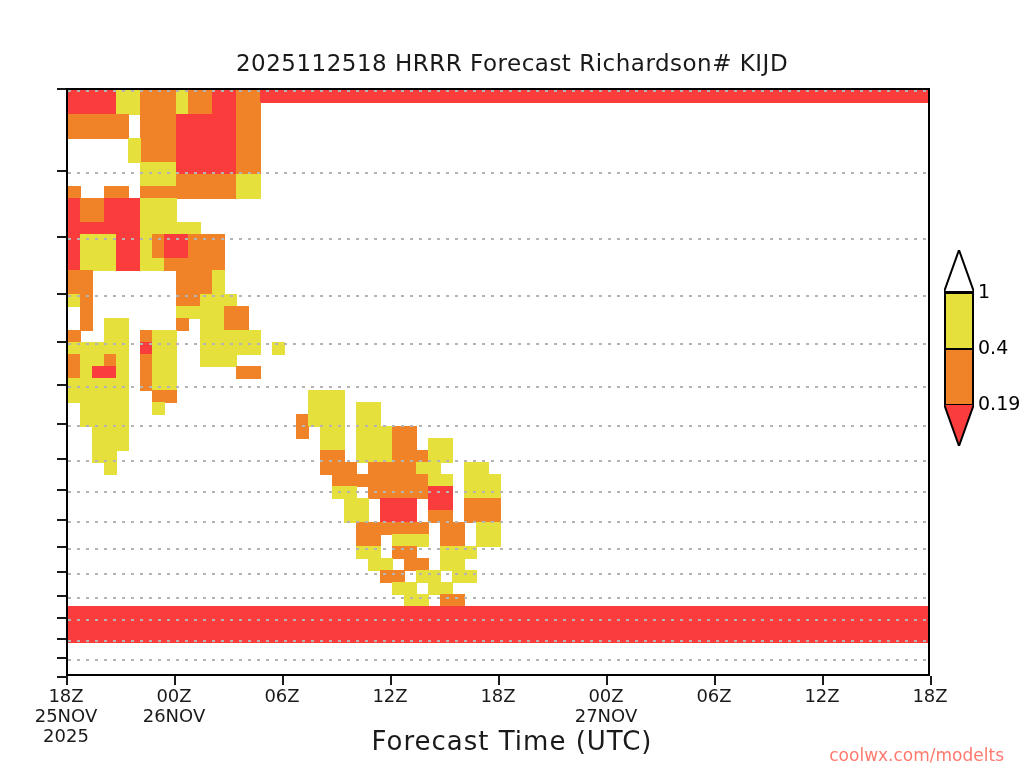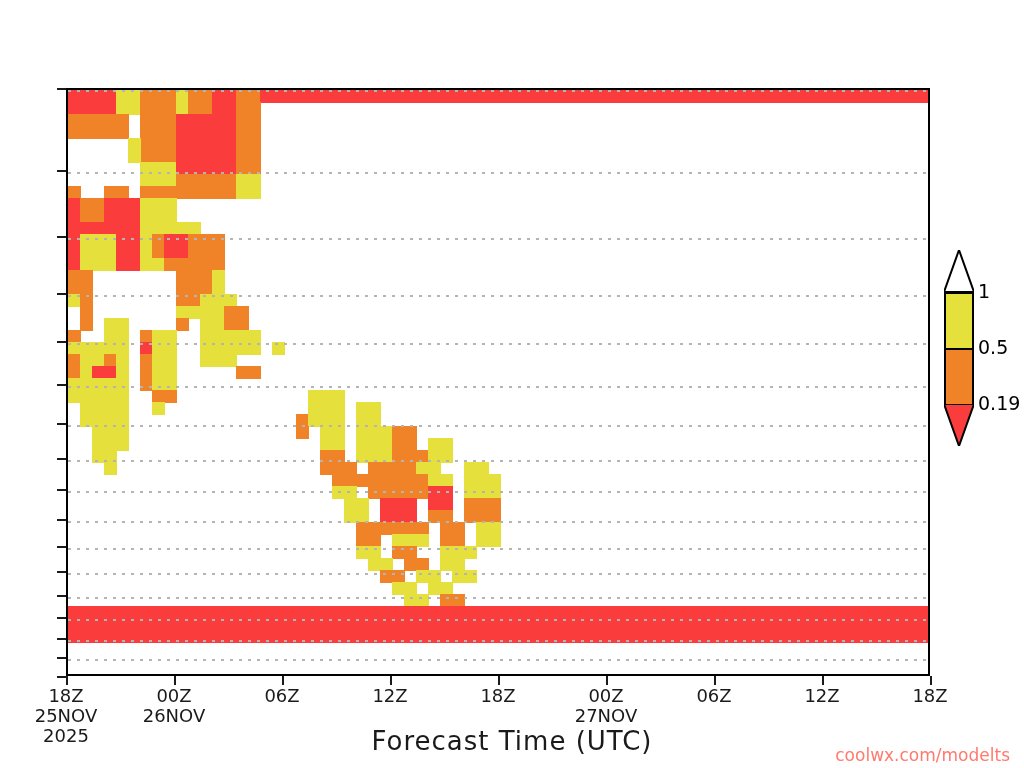--- a/index.html
+++ b/index.html
@@ -39,39 +39,40 @@
     font-family:"DejaVu Sans", sans-serif;
   }
   .xtick span{display:block;}
 
   .xlabel{
     position:absolute;left:0;top:726px;width:1024px;text-align:center;
     font-size:26px;color:#1a1a1a;letter-spacing:1px;
     font-family:"DejaVu Sans", sans-serif;
   }
   .watermark{
-    position:absolute;right:14px;top:745px;
+    position:absolute;right:20px;top:745px;
     font-size:17px;color:#ff7a6e;
     font-family:"DejaVu Sans", sans-serif;
   }
 
   
   #colorbar{position:absolute;left:944px;top:292px;width:30px;height:180px;}
   #colorbar .band{position:absolute;left:0;width:30px;box-sizing:border-box;
      border-left:2px solid #000;border-right:2px solid #000;}
   .cbtick{
     position:absolute;left:34px;font-size:19px;color:#000;line-height:1;
     font-family:"DejaVu Sans", sans-serif;white-space:nowrap;
   }
 </style>
 </head>
 <body>
 
 <div id="stage">
 
+  <div class="title">2025112518 HRRR Forecast Richardson# KIJD</div>
 
   <div id="plot-frame">
     <div id="cells">
         <i style="left:0.00px;top:0.00px;width:48.60px;height:12.60px;background:#fa3c3c"></i>
         <i style="left:48.00px;top:0.00px;width:24.60px;height:12.60px;background:#e6e03c"></i>
         <i style="left:72.00px;top:0.00px;width:36.60px;height:12.60px;background:#f08228"></i>
         <i style="left:108.00px;top:0.00px;width:12.60px;height:12.60px;background:#e6e03c"></i>
         <i style="left:120.00px;top:0.00px;width:24.60px;height:12.60px;background:#f08228"></i>
         <i style="left:144.00px;top:0.00px;width:24.60px;height:12.60px;background:#fa3c3c"></i>
         <i style="left:168.00px;top:0.00px;width:24.60px;height:12.60px;background:#f08228"></i>
@@ -365,16 +366,16 @@
   <div id="colorbar">
       <svg width="30" height="42" style="position:absolute;left:0;top:-42px">
         <polygon points="15,0 30,42 0,42" fill="#ffffff" stroke="#000" stroke-width="2"></polygon>
       </svg>
       <div class="band" style="top:0px;height:56px;background:#e6e03c;border-top:2px solid #000"></div>
       <div class="band" style="top:56px;height:56px;background:#f08228;border-top:2px solid #000"></div>
       <svg width="30" height="42" style="position:absolute;left:0;top:112px">
         <polygon points="0,0 30,0 15,42" fill="#fa3c3c" stroke="#000" stroke-width="2"></polygon>
       </svg>
       <div class="cbtick" style="top:-10px">1</div>
-      <div class="cbtick" style="top:46px">0.5</div>
+      <div class="cbtick" style="top:46px">0.4</div>
       <div class="cbtick" style="top:102px">0.19</div>
     </div>
 </div>
 
 </body></html>

